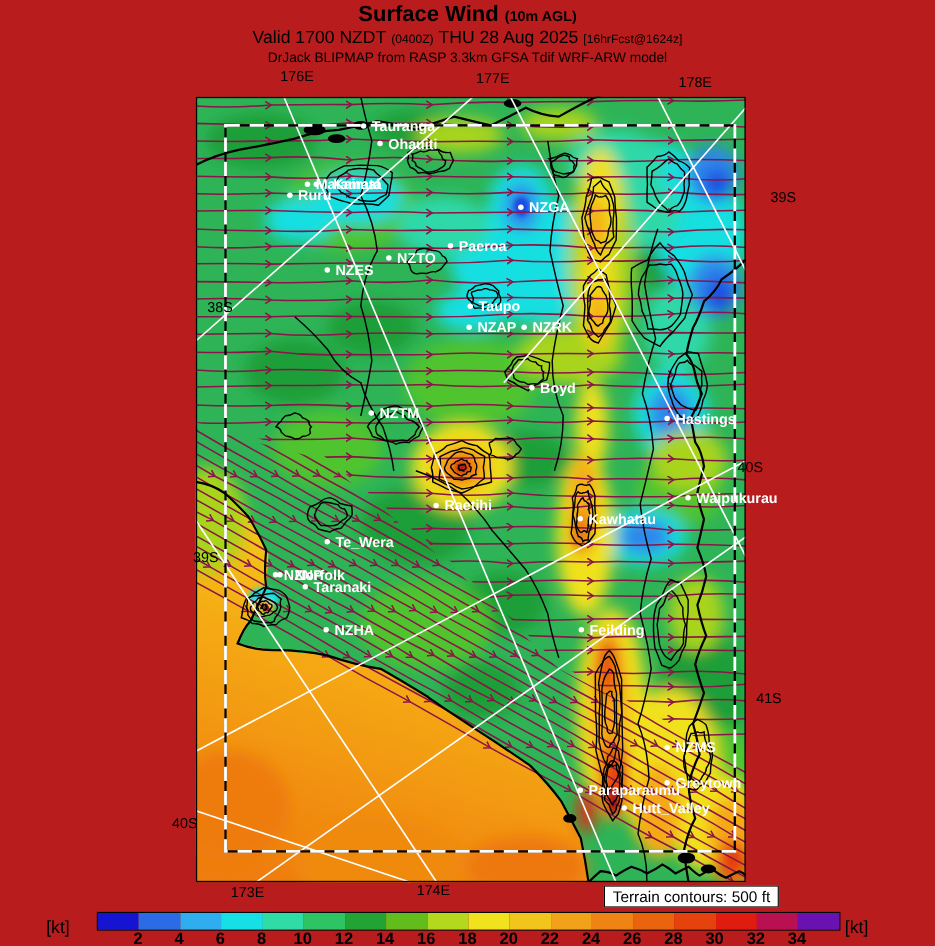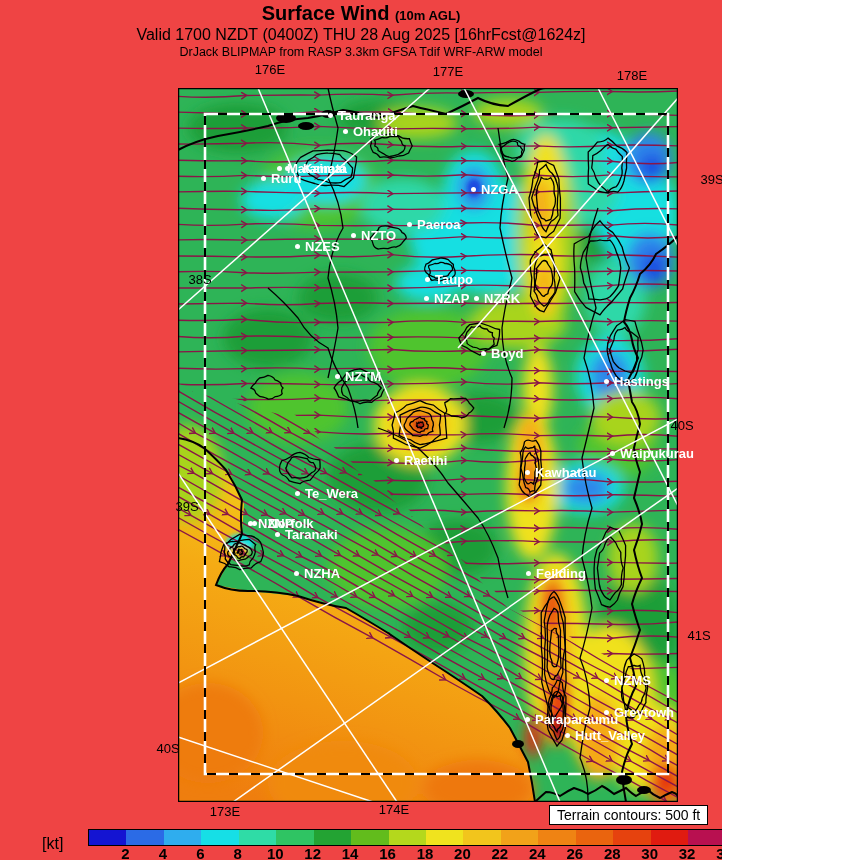--- a/index.html
+++ b/index.html
@@ -1,23 +1,23 @@
 <!DOCTYPE html>
 <html><head>
 <meta charset="utf-8">
 <style>
   html,body{margin:0;padding:0;background:#fff;}
-  .stage{position:relative;width:722px;height:860px;background:#ef4444;overflow:hidden;
+  .stage{position:relative;width:850px;height:860px;background:#b91c1c;overflow:hidden;
          font-family:"Liberation Sans","DejaVu Sans",sans-serif;color:#000;}
   
   .hdr{position:absolute;left:0;top:2px;width:100%;text-align:center;line-height:1.15;}
   .hdr .l1{font-size:20px;font-weight:bold;}
   .hdr .l1 .small{font-size:13px;}
   .hdr .l2{font-size:16px;margin-top:1px;}
-  .hdr .l2 .small2{font-size:16px;}
+  .hdr .l2 .small2{font-size:11px;}
   .hdr .l3{font-size:12.5px;margin-top:1px;}
   
   .map-frame{position:absolute;left:178px;top:88px;width:500px;height:714px;}
   .map-frame svg{position:absolute;left:0;top:0;}
   #map-overlay{position:absolute;left:178px;top:88px;width:500px;height:714px;pointer-events:none;}
   .place{position:absolute;transform:translate(0,-50%);white-space:nowrap;}
   .place .dot{display:inline-block;width:5px;height:5px;border-radius:50%;background:#fff;vertical-align:middle;}
   .place .plabel{color:#fff;font-size:13px;font-weight:bold;margin-left:5px;vertical-align:middle;}
   .axis-label{position:absolute;transform:translate(-50%,-50%);font-size:13px;white-space:nowrap;}
   .terrain-box{position:absolute;left:533px;top:805px;background:#fff;border:1px solid #000;
@@ -345,21 +345,21 @@
       <div class="place" style="left: 293px; top: 101px;"><span class="dot"></span><span class="plabel">NZGA</span></div>
       <div class="place" style="left: 229px; top: 136px;"><span class="dot"></span><span class="plabel">Paeroa</span></div>
       <div class="place" style="left: 173px; top: 147px;"><span class="dot"></span><span class="plabel">NZTO</span></div>
       <div class="place" style="left: 117px; top: 158px;"><span class="dot"></span><span class="plabel">NZES</span></div>
       <div class="place" style="left: 247px; top: 191px;"><span class="dot"></span><span class="plabel">Taupo</span></div>
       <div class="place" style="left: 246px; top: 210px;"><span class="dot"></span><span class="plabel">NZAP</span></div>
       <div class="place" style="left: 296px; top: 210px;"><span class="dot"></span><span class="plabel">NZRK</span></div>
       <div class="place" style="left: 303px; top: 265px;"><span class="dot"></span><span class="plabel">Boyd</span></div>
       <div class="place" style="left: 157px; top: 288px;"><span class="dot"></span><span class="plabel">NZTM</span></div>
       <div class="place" style="left: 426px; top: 293px;"><span class="dot"></span><span class="plabel">Hastings</span></div>
-      <div class="place" style="left: 432px; top: 365px;"><span class="dot"></span><span class="plabel">Waipukurau</span></div>
+      <div class="place" style="left: 432px; top: 365px; padding-left: 13px;"><span class="dot"></span><span class="plabel">Waipukurau</span></div>
       <div class="place" style="left: 216px; top: 372px;"><span class="dot"></span><span class="plabel">Raetihi</span></div>
       <div class="place" style="left: 347px; top: 384px;"><span class="dot"></span><span class="plabel">Kawhatau</span></div>
       <div class="place" style="left: 117px; top: 405px;"><span class="dot"></span><span class="plabel">Te_Wera</span></div>
       <div class="place" style="left: 70px; top: 435px;"><span class="dot"></span><span class="plabel">NZNP</span></div>
       <div class="place" style="left: 74px; top: 435px;"><span class="dot"></span><span class="plabel" style="margin-left: 11px;">Norfolk</span></div>
       <div class="place" style="left: 97px; top: 446px;"><span class="dot"></span><span class="plabel">Taranaki</span></div>
       <div class="place" style="left: 116px; top: 485px;"><span class="dot"></span><span class="plabel">NZHA</span></div>
       <div class="place" style="left: 348px; top: 485px;"><span class="dot"></span><span class="plabel">Feilding</span></div>
       <div class="place" style="left: 426px; top: 592px;"><span class="dot"></span><span class="plabel">NZMS</span></div>
       <div class="place" style="left: 426px; top: 624px;"><span class="dot"></span><span class="plabel">Greytown</span></div>

